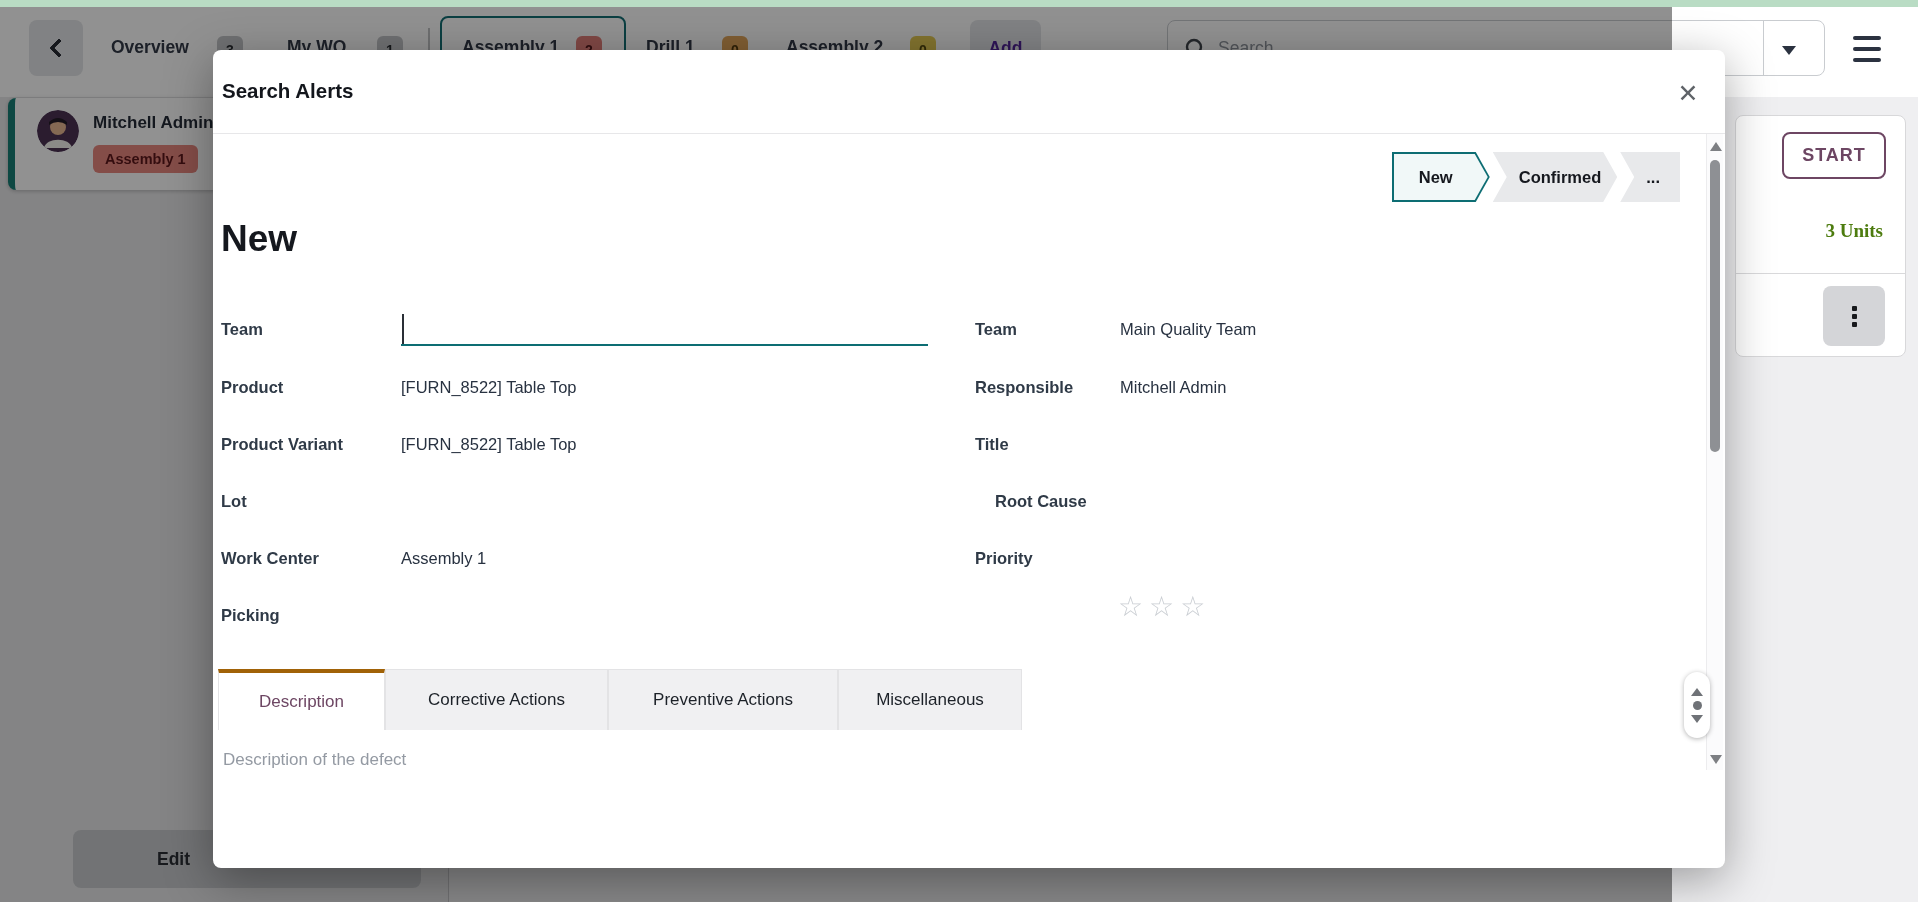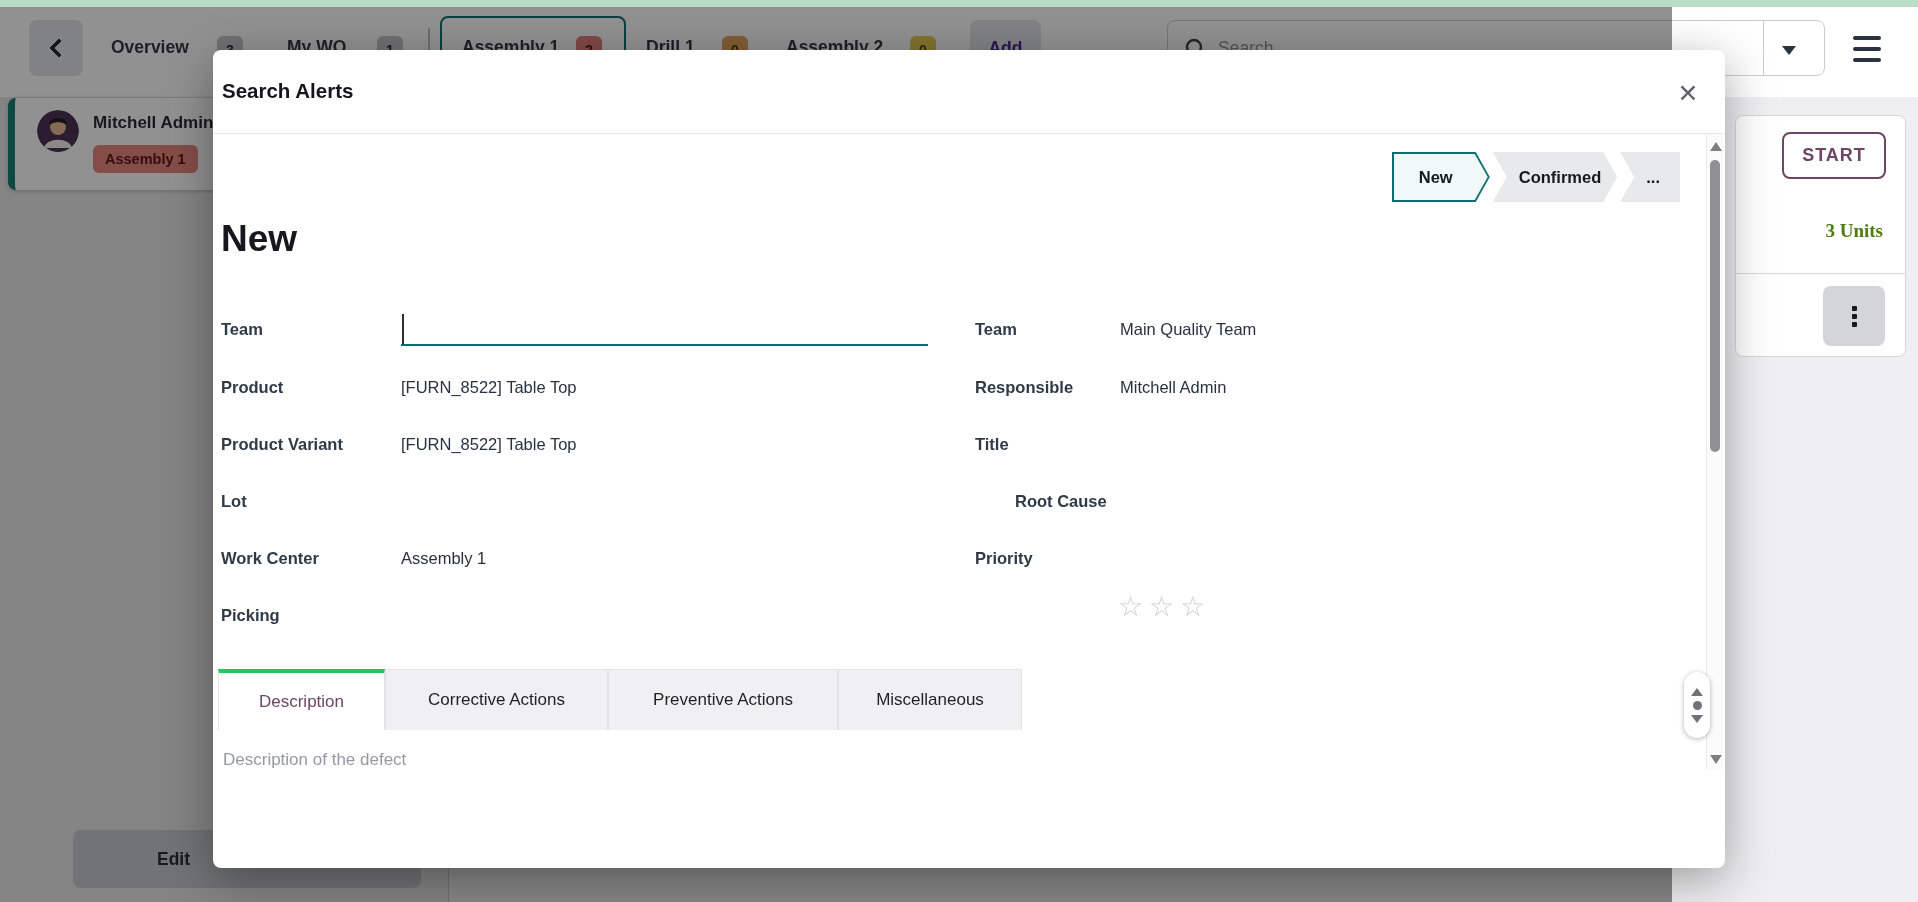--- a/index.html
+++ b/index.html
@@ -88,21 +88,21 @@
   .frm-label { position:absolute; font-size:16.5px; font-weight:600; color:#2f3a47; white-space:nowrap; }
   .frm-value { position:absolute; font-size:16.5px; color:#283241; white-space:nowrap; cursor:pointer; }
   .title-input { position:absolute; left:188px; top:264px; width:527px; height:32px; border:none; outline:none;
                  border-bottom:2px solid #0d6d73; font-size:16.5px; color:#283241; background:transparent; }
   .title-caret { position:absolute; left:189px; top:264px; width:2px; height:30px; background:#2a2f36; }
   .stars { position:absolute; left:905px; top:540px; font-size:28px; color:#caced3; letter-spacing:6px; cursor:pointer; }
 
   
   .ntab { position:absolute; top:619px; height:61px; background:#f0f0f2; border:1px solid #e3e3e5; border-bottom:none;
           display:flex; align-items:center; justify-content:center; font-size:17px; color:#1c2128; cursor:pointer; }
-  .ntab.active { background:#fff; color:#6d4663; border-top:4px solid #22c55e; }
+  .ntab.active { background:#fff; color:#6d4663; border-top:4px solid #a16207; }
 
   .desc-clip { position:absolute; left:10px; top:700px; width:900px; height:20px; overflow:hidden; }
   .desc-clip span { display:block; font-size:17px; color:#949aa3; }
 
   
   .m-footer { position:absolute; left:0; top:720px; width:100%; height:98px; border-top:1px solid #e4e4e6; }
   .save-btn    { position:absolute; left:8px;  top:27px; width:78px; height:50px; border-radius:5px; background:#6d4663; color:#fff;
                  font-size:17px; font-weight:600; border:none; cursor:pointer; }
   .discard-btn { position:absolute; left:96px; top:27px; width:92px; height:50px; border-radius:5px; background:#e9eaed; color:#23272e;
                  font-size:17px; font-weight:600; border:none; cursor:pointer; }
@@ -234,21 +234,21 @@
 
     <div class="frm-label" style="left:762px;top:270px">Team</div>
     <div class="frm-value" style="left:907px;top:270px">Main Quality Team</div>
 
     <div class="frm-label" style="left:762px;top:328px">Responsible</div>
     <div class="frm-value" style="left:907px;top:328px">Mitchell Admin</div>
 
     <div class="frm-label" style="left:762px;top:385px">Title</div>
     <div class="frm-value" style="left:907px;top:385px"></div>
 
-    <div class="frm-label" style="left:802px;top:442px">Root Cause</div>
+    <div class="frm-label" style="left:782px;top:442px">Root Cause</div>
     <div class="frm-value" style="left:907px;top:442px"></div>
 
     <div class="frm-label" style="left:762px;top:499px">Priority</div>
     <div class="stars">
       <span>☆</span><span>☆</span><span>☆</span>
     </div>
 
     <div class="ntab active" style="left:5px;   width:167px">Description</div>
     <div class="ntab" style="left:172px; width:223px">Corrective Actions</div>
     <div class="ntab" style="left:395px; width:230px">Preventive Actions</div>

